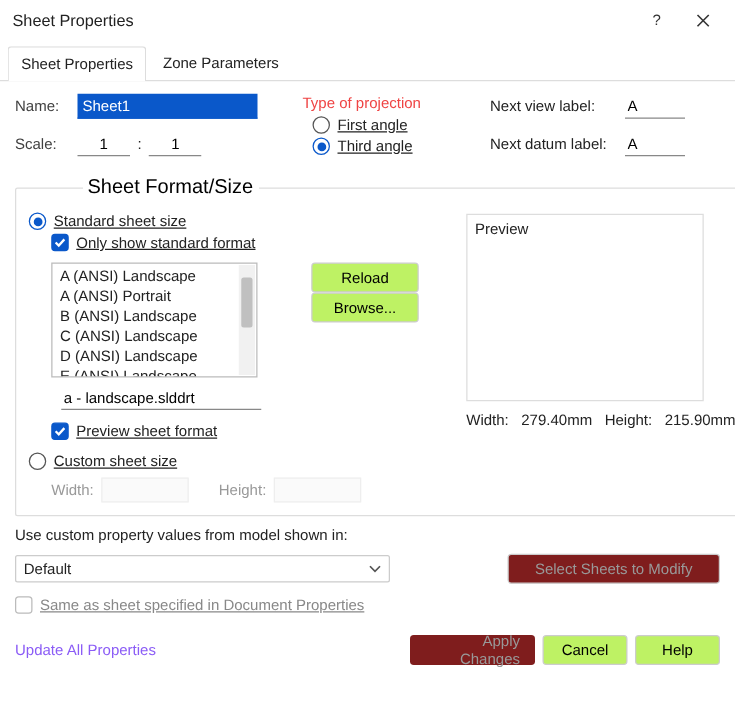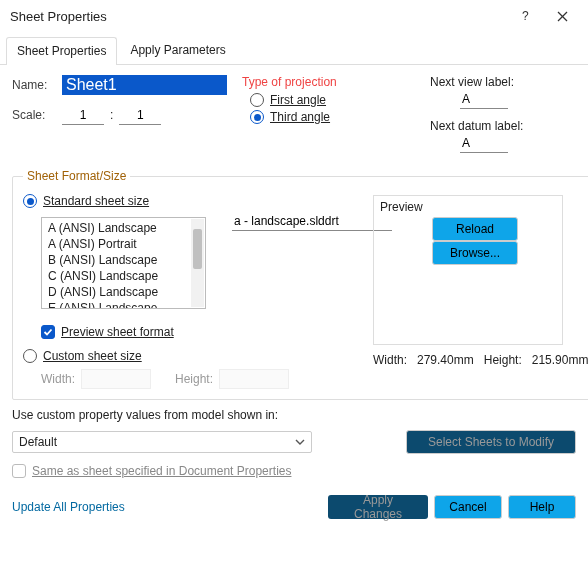--- a/index.html
+++ b/index.html
@@ -10,56 +10,56 @@
   .tabs { display: flex; border-bottom: 1px solid #ddd; padding: 0 6px; margin-top: 4px; }
   .tab { padding: 6px 10px 7px 10px; font-size: 12px; border: 1px solid transparent; border-bottom: none; margin-right: 2px; background: #fff; }
   .tab.active { border-color: #ddd; border-radius: 3px 3px 0 0; background: #fff; position: relative; top: 1px; }
   .content { padding: 10px 12px 6px 12px; }
   .row { display: flex; align-items: flex-start; }
   .col-left { width: 230px; }
   .col-mid { width: 150px; }
   .col-right { flex: 1; }
   .field-row { display: flex; align-items: center; margin-bottom: 10px; }
   .field-label { width: 50px; color: #404040; }
-  .name-input { width: 165px; height: 20px; border: none; border-bottom: 1px solid #0a58ca; background: #0a58ca; color: #fff; padding: 1px 4px; font-size: 16px; }
+  .name-input { width: 144px; height: 20px; border: none; border-bottom: 1px solid #0a58ca; background: #0a58ca; color: #fff; padding: 1px 4px; font-size: 12px; }
   .scale-input { width: 42px; height: 20px; border: none; border-bottom: 1px solid #888; text-align: center; font-size: 12px; padding: 1px 2px; background: transparent; }
   .scale-sep { margin: 0 6px; }
   .grouplabel { color: #ef4444; margin-bottom: 4px; }
   .radio-row, .check-row { display: flex; align-items: center; margin: 3px 0 3px 8px; text-decoration: underline; }
   .radio-outer { width: 14px; height: 14px; border: 1.5px solid #555; border-radius: 50%; margin-right: 6px; display: flex; align-items: center; justify-content: center; }
   .radio-outer.selected { border-color: #0a58ca; }
   .radio-inner { width: 7px; height: 7px; border-radius: 50%; background: #0a58ca; }
-  .nv-row { display: flex; align-items: center; margin-bottom: 10px; flex-direction: column; }
+  .nv-row { display: flex; align-items: center; margin-bottom: 10px; }
   .nv-label { width: 108px; }
   .text-input { width: 48px; height: 20px; border: none; border-bottom: 1px solid #888; font-size: 12px; padding: 1px 2px; background: transparent; }
   fieldset.box { border: 1px solid #ddd; border-radius: 2px; padding: 8px 10px 10px 10px; margin: 6px 0 8px 0; }
-  fieldset.box > legend { padding: 0 4px; color: #a16207; font-size: 12px; }
+  fieldset.box > legend { padding: 0 4px; color: #000000; font-size: 16px; margin-left: 43px; }
   .checkbox { width: 14px; height: 14px; border: 1.5px solid #555; border-radius: 3px; margin-right: 6px; display: flex; align-items: center; justify-content: center; }
   .checkbox.checked { background: #0a58ca; border-color: #0a58ca; }
   .checkbox.checked svg { display: block; }
   .checkbox svg { display: none; }
   .listbox { width: 165px; height: 92px; border: 1px solid #bbb; overflow: hidden; position: relative; margin: 6px 0 6px 18px; }
   .listbox .items { padding: 2px 0; }
   .listbox .item { padding: 1px 6px; font-size: 12px; white-space: nowrap; }
   .listbox .scrollbar { position: absolute; right: 1px; top: 1px; bottom: 1px; width: 13px; background: #f1f1f1; }
   .listbox .thumb { position: absolute; left: 2px; right: 2px; top: 10px; height: 40px; background: #c0c0c0; border-radius: 2px; }
-  .btn { height: 24px; border: 1px solid #ccc; background: #0ea5e9; border-radius: 3px; padding: 0 12px; font-size: 12px; display: flex; align-items: center; justify-content: center; cursor: pointer; }
-  .btn.disabled { color: #999; background: #0c4a6e; }
+  .btn { height: 24px; border: 1px solid #ccc; background: #bef264; border-radius: 3px; padding: 0 12px; font-size: 12px; display: flex; align-items: center; justify-content: center; cursor: pointer; }
+  .btn.disabled { color: #999; background: #7f1d1d; text-align: right; }
   .btn.wide { width: 170px; }
-  .format-col { display: flex; flex-direction: row; gap: 0; }
+  .format-col { display: flex; flex-direction: column; gap: 0; }
   .sub-input { width: 160px; height: 20px; border: none; border-bottom: 1px solid #888; font-size: 12px; padding: 1px 2px; margin-left: 26px; background: transparent; }
   .dim-disabled { color: #999; display: flex; align-items: center; }
   .dim-disabled .box-input { width: 70px; height: 20px; border: 1px solid #eee; background: #fafafa; margin-left: 6px; }
   .preview-box { border: 1px solid #ddd; width: 190px; height: 150px; margin-top: 4px; padding: 4px 6px; }
   .wh-row { display: flex; gap: 10px; font-size: 12px; margin-top: 8px; width: 214px; justify-content: space-between; }
   .select { width: 300px; height: 22px; border: 1px solid #ccc; border-radius: 2px; display: flex; align-items: center; justify-content: space-between; padding: 0 6px; }
   .chev { width: 10px; height: 10px; }
   .bottom-row { display: flex; align-items: center; margin-top: 8px; gap: 8px; }
   .footer { display: flex; align-items: center; padding: 8px 12px 10px 12px; }
-  .footer .left { flex: 1; color: #0369a1; }
+  .footer .left { flex: 1; color: #8b5cf6; }
   .footer .actions { display: flex; gap: 6px; }
   .btn.plain { width: 68px; }
 </style>
 </head>
 <body>
 
 <div class="titlebar">
   <div class="title">Sheet Properties</div>
   <div class="sysbtn">
     <svg width="12" height="12" viewBox="0 0 12 12">
@@ -69,21 +69,21 @@
   <div class="sysbtn">
     <svg width="11" height="11" viewBox="0 0 11 11">
         <line x1="1" y1="1" x2="10" y2="10" stroke="#333" stroke-width="1.3"></line>
         <line x1="10" y1="1" x2="1" y2="10" stroke="#333" stroke-width="1.3"></line>
       </svg>
   </div>
 </div>
 
 <div class="tabs">
   <div class="tab active">Sheet Properties</div>
-  <div class="tab">Apply Parameters</div>
+  <div class="tab">Zone Parameters</div>
 </div>
 
 <div class="content">
 
   <div class="row">
     <div class="col-left">
       <div class="field-row">
         <span class="field-label">Name:</span>
         <input class="name-input" value="Sheet1" style="">
       </div>
@@ -121,20 +121,28 @@
 
   <fieldset class="box">
     <legend>Sheet Format/Size</legend>
     <div class="row">
       <div style="width:340px;">
         <label class="radio-row" style="margin-left:0;">
           <span class="radio-outer selected">
               <span class="radio-inner"></span>
             </span>
           <span>Standard sheet size</span>
+        </label>
+        <label class="check-row" style="margin-left:18px;">
+          <span class="checkbox checked">
+            <svg width="10" height="10" viewBox="0 0 10 10">
+                <polyline points="1.5,5 4,7.5 8.5,2.5" fill="none" stroke="#fff" stroke-width="1.8"></polyline>
+              </svg>
+          </span>
+          <span>Only show standard format</span>
         </label>
 
         <div class="row">
           <div class="format-col">
             <div class="listbox">
               <div class="items">
                 <div class="item">A (ANSI) Landscape</div>
                 <div class="item">A (ANSI) Portrait</div>
                 <div class="item">B (ANSI) Landscape</div>
                 <div class="item">C (ANSI) Landscape</div>

